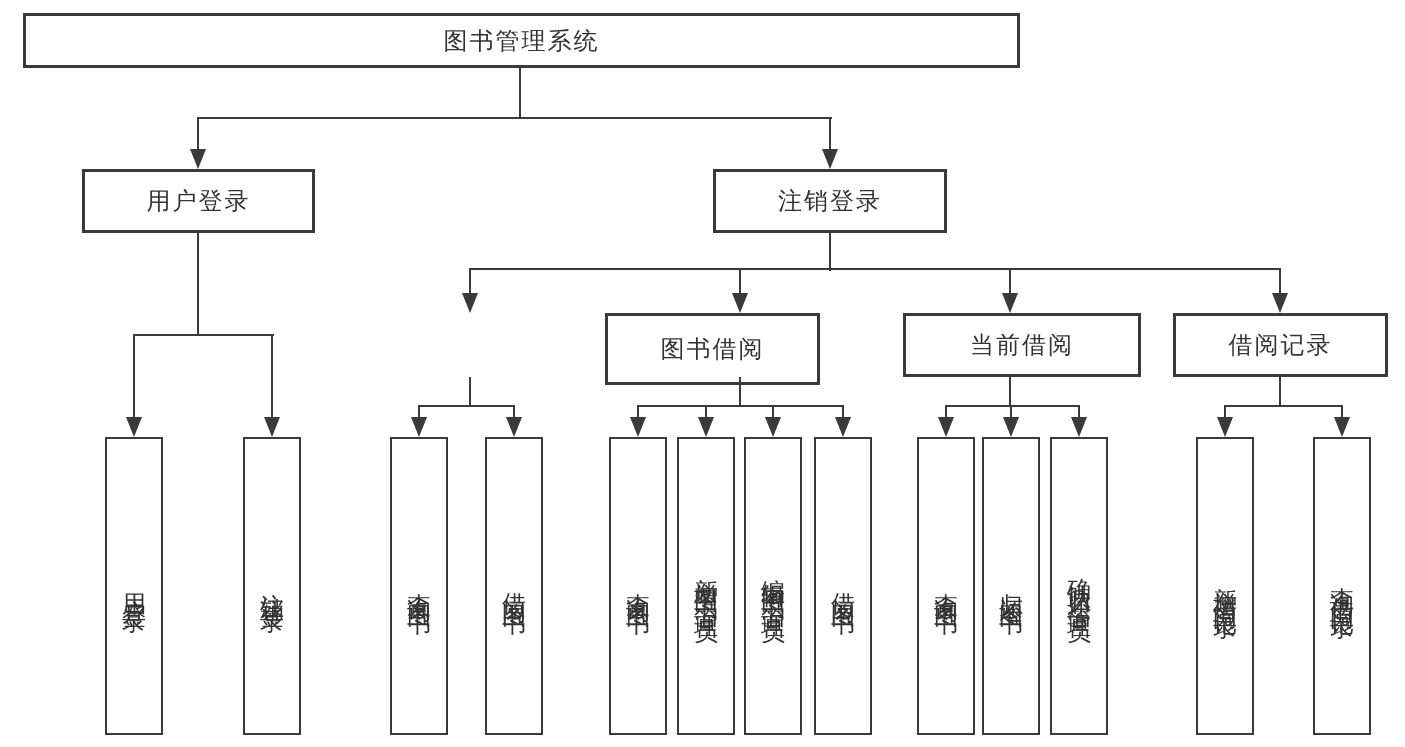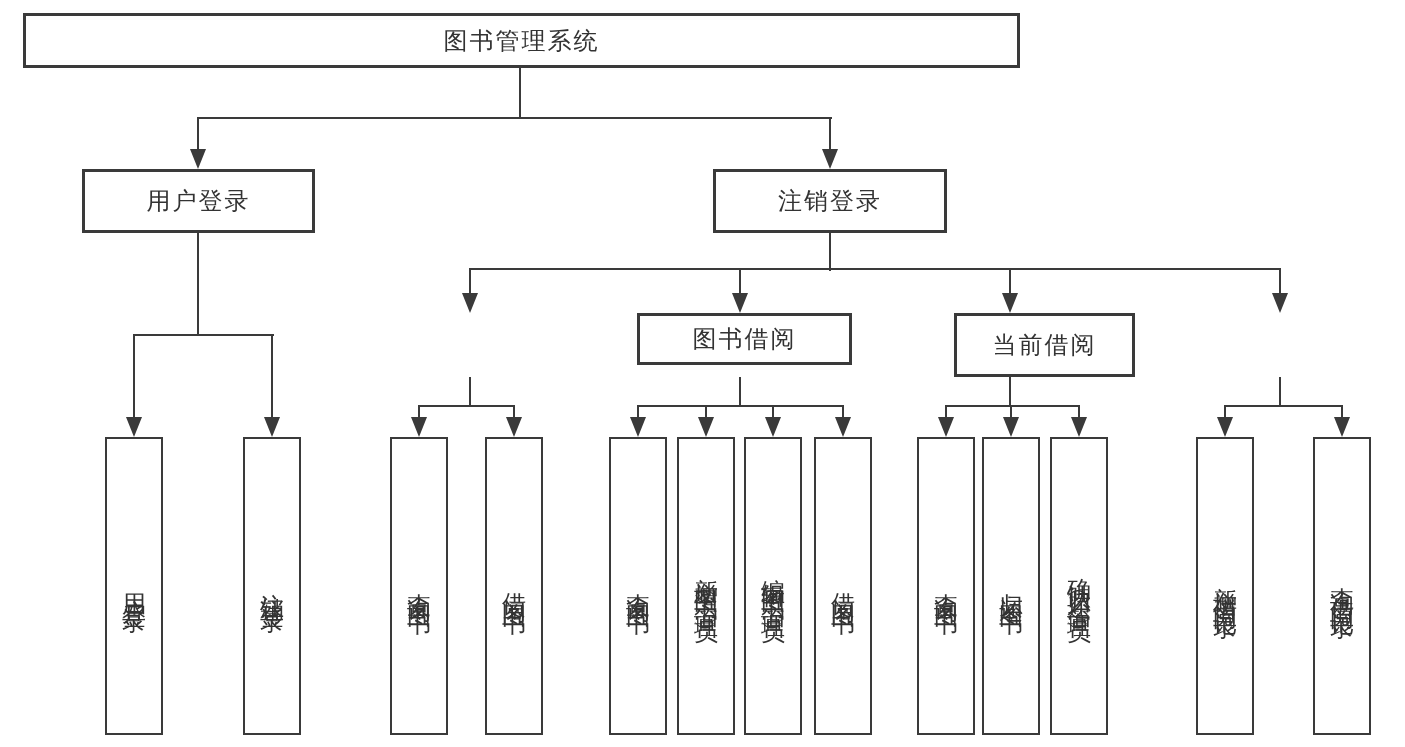--- a/index.html
+++ b/index.html
@@ -63,22 +63,23 @@
 </head>
 <body>
 
 <div class="canvas">
 
   <div class="node" style="left:23px; top:13px; width:997px; height:55px;">图书管理系统</div>
 
   <div class="node" style="left:82px; top:169px; width:233px; height:64px;">用户登录</div>
   <div class="node" style="left:713px; top:169px; width:234px; height:64px;">注销登录</div>
 
-  <div class="node" style="left:637px; top:313px; width:215px; height:52px;">图书借阅</div>
-  <div class="node" style="left:954px; top:313px; width:181px; height:64px;">当前借阅</div>
+  <div class="node" style="left:605px; top:313px; width:215px; height:72px;">图书借阅</div>
+  <div class="node" style="left:903px; top:313px; width:238px; height:64px;">当前借阅</div>
+  <div class="node" style="left:1173px; top:313px; width:215px; height:64px;">借阅记录</div>
 
   <div class="leaf" style="left:105px; top:437px; width:58px; height:298px;">
     <span>用户登录</span>
   </div>
   <div class="leaf" style="left:243px; top:437px; width:58px; height:298px;">
     <span>注销登录</span>
   </div>
 
   <div class="leaf" style="left:390px; top:437px; width:58px; height:298px;">
     <span>查询图书</span>

